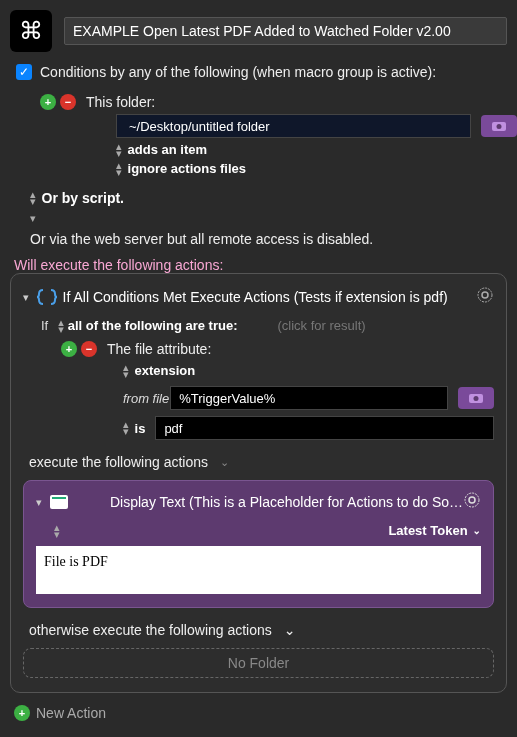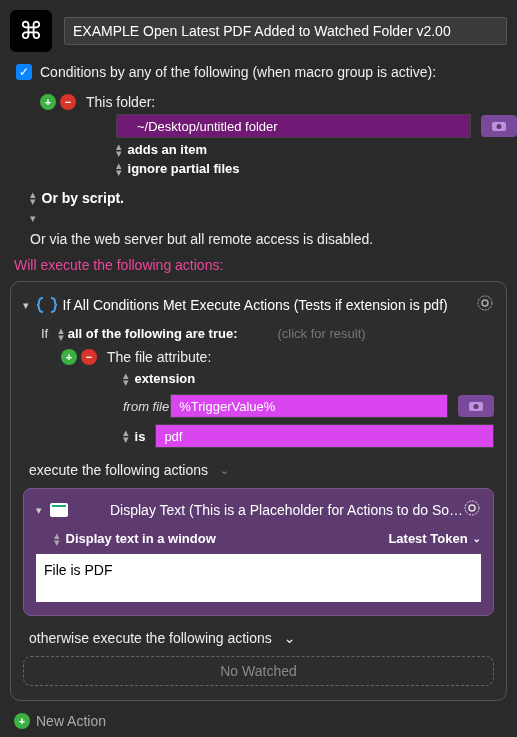--- a/index.html
+++ b/index.html
@@ -104,24 +104,24 @@
       color: #eee;
       font-size: 14px;
     }
     .path-row {
       display: flex;
       align-items: center;
       margin: 4px 0 4px 76px;
     }
     .path-input {
       flex: 1;
-      background: #701a75;
+      background: #0f172a;
       border: 1px solid #444;
       color: #fff;
-      padding: 4px 20px;
+      padding: 4px 12px;
       font-size: 13px;
       height: 24px;
       margin-right: 10px;
     }
     .camera-btn {
       width: 36px;
       height: 22px;
       background: #7a4a9a;
       border-radius: 4px;
       display: flex;
@@ -157,23 +157,23 @@
       font-size: 11px;
       color: #aaa;
       margin-right: 6px;
     }
     .plain-row {
       margin: 6px 0 6px 30px;
       font-size: 14px;
       color: #eee;
     }
     .section-label {
-      margin: 10px 0 8px 14px;
-      font-size: 14px;
-      color: #ec4899;
+      margin: 10px 0 0 14px;
+      font-size: 14px;
+      color: #f9a8d4;
     }
     .action-card {
       margin: 0 10px;
       border: 1px solid #555;
       border-radius: 10px;
       background: #2d2d2d;
       padding: 12px 12px 14px 12px;
     }
     .action-header {
       display: flex;
@@ -228,21 +228,21 @@
       align-items: center;
       margin-top: 6px;
       margin-bottom: 8px;
     }
     .fromfile-row {
       display: flex;
       align-items: center;
       margin: 6px 0 6px 62px;
     }
     .input-dark {
-      background: #d946ef;
+      background: #000000;
       border: 1px solid #444;
       color: #fff;
       padding: 4px 8px;
       font-size: 13px;
       height: 24px;
     }
     .is-row {
       display: flex;
       align-items: center;
       margin: 6px 0 6px 62px;
@@ -315,21 +315,21 @@
       font-size: 10px;
     }
     .textarea-white {
       background: #fff;
       color: #000;
       border: none;
       width: 100%;
       height: 48px;
       padding: 8px;
       font-size: 14px;
-      font-family: Liberation Sans, sans-serif;
+      font-family: Liberation Serif, serif;
       resize: none;
     }
     .otherwise-row {
       display: flex;
       align-items: flex-end;
       margin: 4px 0 10px 6px;
       font-size: 14px;
       color: #eee;
     }
     .no-action {
@@ -383,21 +383,21 @@
         <span>▴</span>
         <span>▾</span>
       </div>
     <div class="bold-text">adds an item</div>
   </div>
   <div class="stepper-row">
     <div class="stepper">
         <span>▴</span>
         <span>▾</span>
       </div>
-    <div class="bold-text">ignore partial files</div>
+    <div class="bold-text">ignore actions files</div>
   </div>
 </div>
 
 <div class="expand-row">
   <div class="stepper" style="margin-right:6px;">
       <span>▴</span>
       <span>▾</span>
     </div>
   <div class="bold-text">Or by script.</div>
 </div>
@@ -484,33 +484,32 @@
             <circle cx="9" cy="9" r="7" fill="none" stroke="#ddd" stroke-width="1" stroke-dasharray="2 1"></circle>
             <circle cx="9" cy="9" r="3" fill="none" stroke="#ddd" stroke-width="1.5"></circle>
           </svg>
       </div>
     </div>
     <div class="inner-opts">
       <div class="stepper">
           <span>▴</span>
           <span>▾</span>
         </div>
-      <span class="bold-text">Display text in a window</span>
       <div class="insert-token">
         <span>Latest Token</span>
           <span class="v">⌄</span>
       </div>
     </div>
     <textarea class="textarea-white" style="">File is PDF</textarea>
   </div>
 
   <div class="otherwise-row">
     <span>otherwise execute the following actions</span>
     <span class="chev" style="margin-left:12px;">⌄</span>
   </div>
 
-  <div class="no-action">No Watched</div>
+  <div class="no-action">No Folder</div>
 </div>
 
 <div class="new-action-row">
   <div class="add-btn" style="margin-right:6px;">+</div>
   <span>New Action</span>
 </div>
 
 </body></html>

